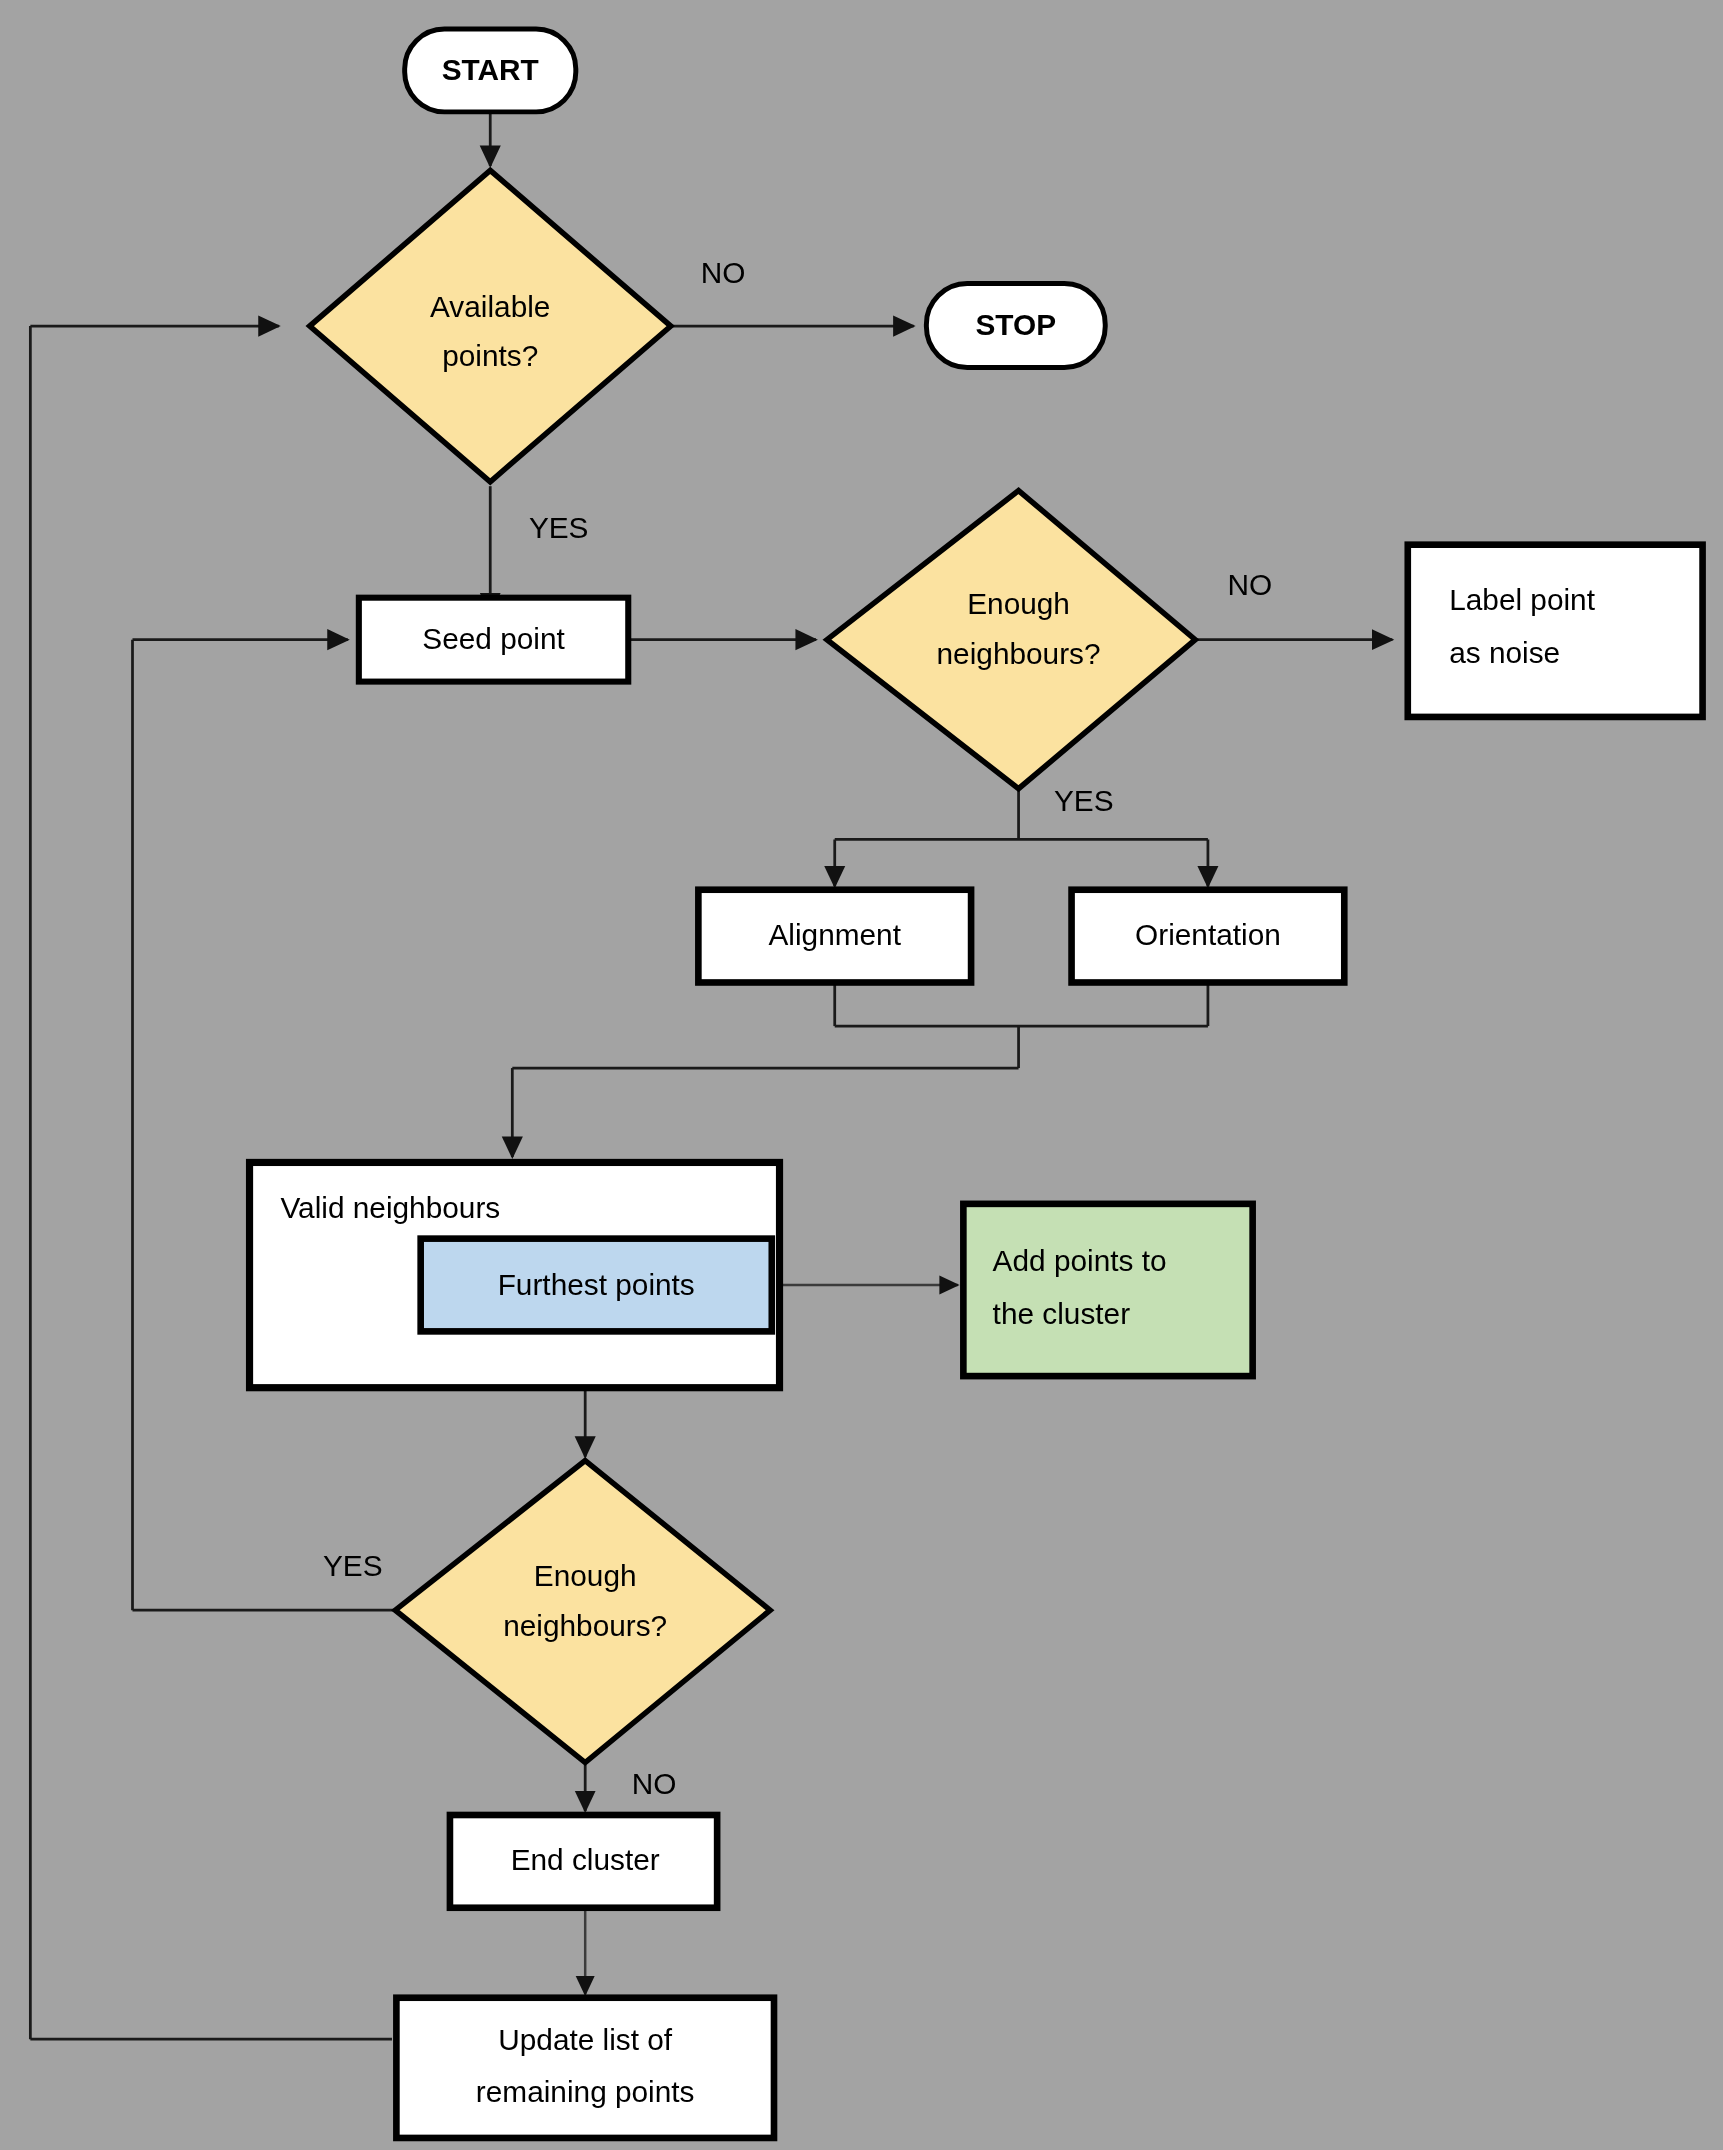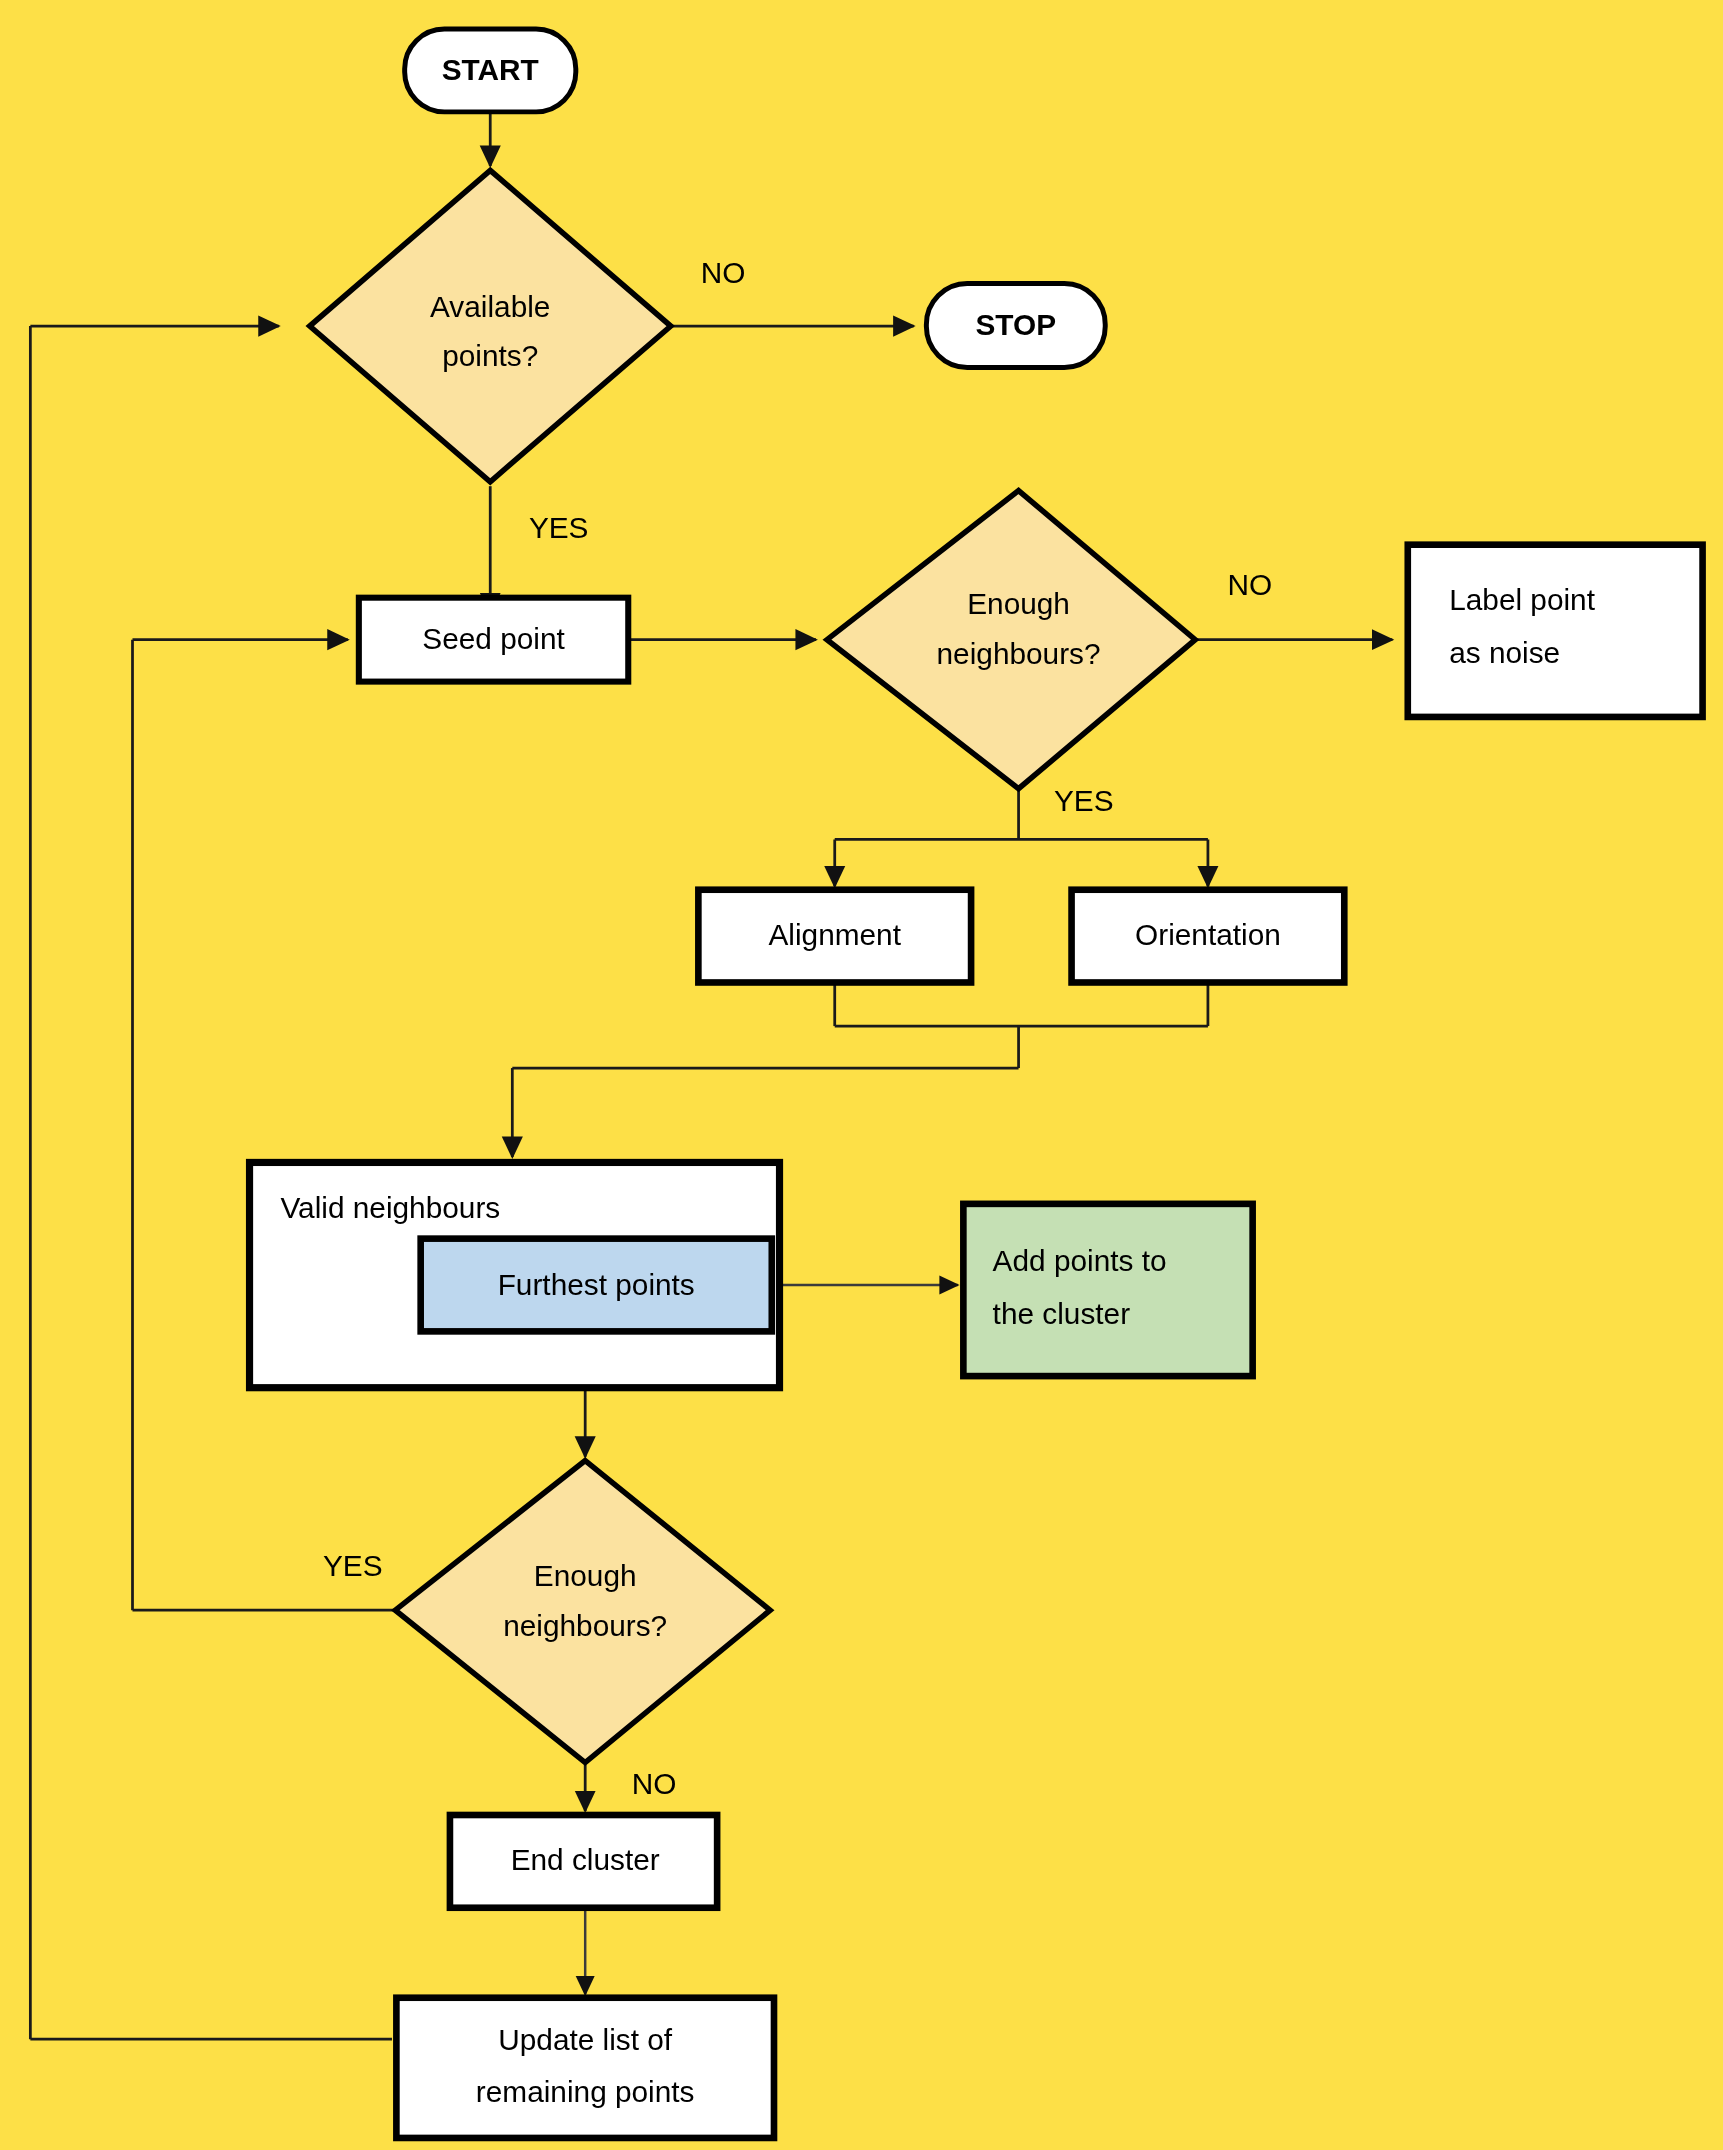--- a/index.html
+++ b/index.html
@@ -10,21 +10,21 @@
   body {
     width: 1723px;
     height: 2151px;
     font-family: "Liberation Sans", sans-serif;
     overflow: hidden;
   }
   #flow-root {
     position: relative;
     width: 1723px;
     height: 2151px;
-    background: #fde047;
+    background: #a3a3a3;
   }
   svg#flow-svg {
     display: block;
     width: 1723px;
     height: 2151px;
   }
   .node-text {
     font-family: "Liberation Sans", sans-serif;
     font-size: 54px;
     fill: #000000;

